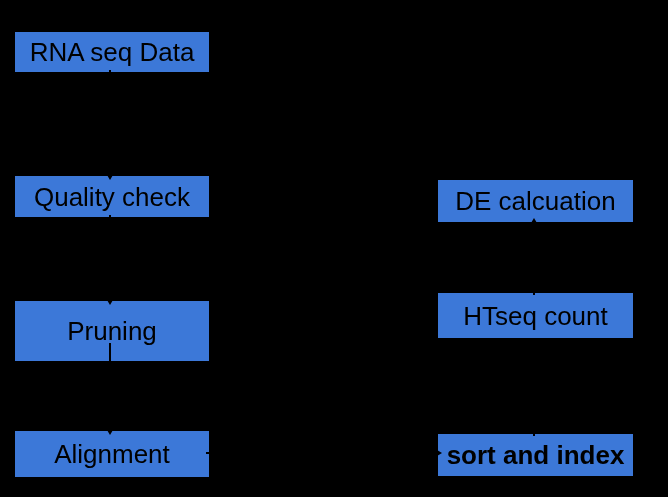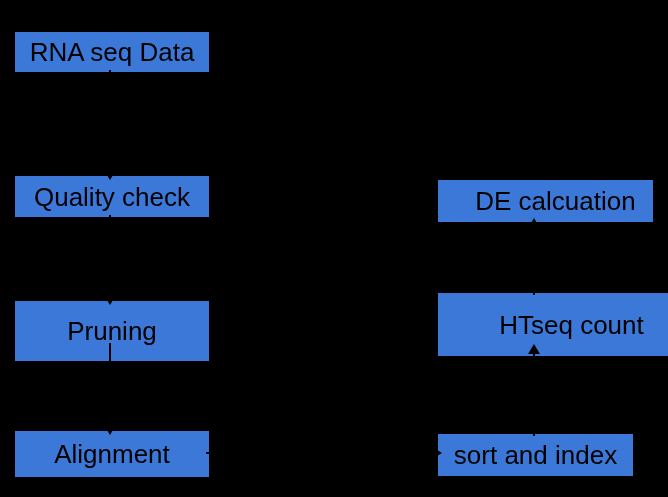--- a/index.html
+++ b/index.html
@@ -26,23 +26,23 @@
     line-height: 1;
     letter-spacing: 0px;
     white-space: nowrap;
   }
   
   #node-rna-seq-data   { left: 15px;  top: 32px;  width: 194px; height: 40px; }
   #node-quality-check  { left: 15px;  top: 176px; width: 194px; height: 41px; }
   #node-pruning        { left: 15px;  top: 301px; width: 194px; height: 60px; }
   #node-alignment      { left: 15px;  top: 431px; width: 194px; height: 46px; }
   
-  #node-de-calcuation  { left: 438px; top: 180px; width: 195px; height: 42px; padding-left: 20px; }
-  #node-htseq-count    { left: 438px; top: 293px; width: 195px; height: 63px; padding-left: 36px; }
-  #node-sort-and-index { left: 438px; top: 434px; width: 195px; height: 42px; }
+  #node-de-calcuation  { left: 438px; top: 180px; width: 195px; height: 42px; }
+  #node-htseq-count    { left: 438px; top: 293px; width: 195px; height: 45px; }
+  #node-sort-and-index { left: 438px; top: 434px; width: 195px; height: 42px; font-weight: bold; }
 
   #arrow-layer {
     position: absolute;
     left: 0;
     top: 0;
     width: 668px;
     height: 497px;
     z-index: 2; 
     pointer-events: none;
   }

